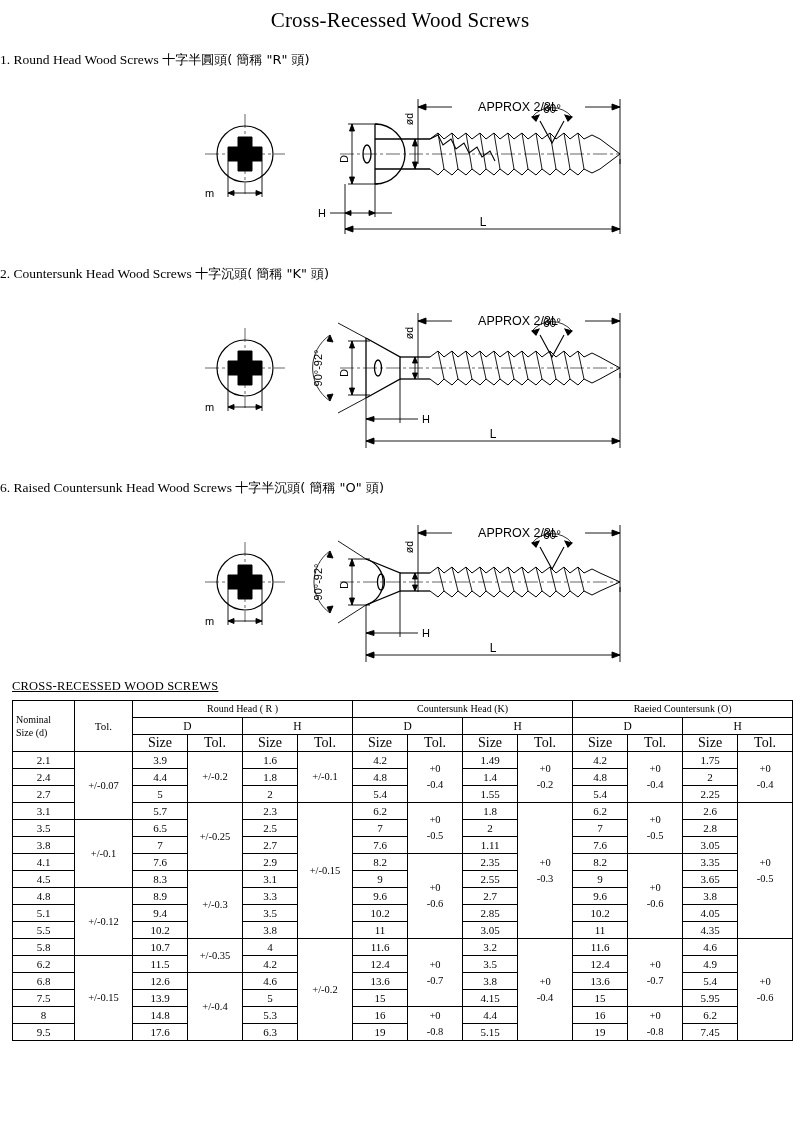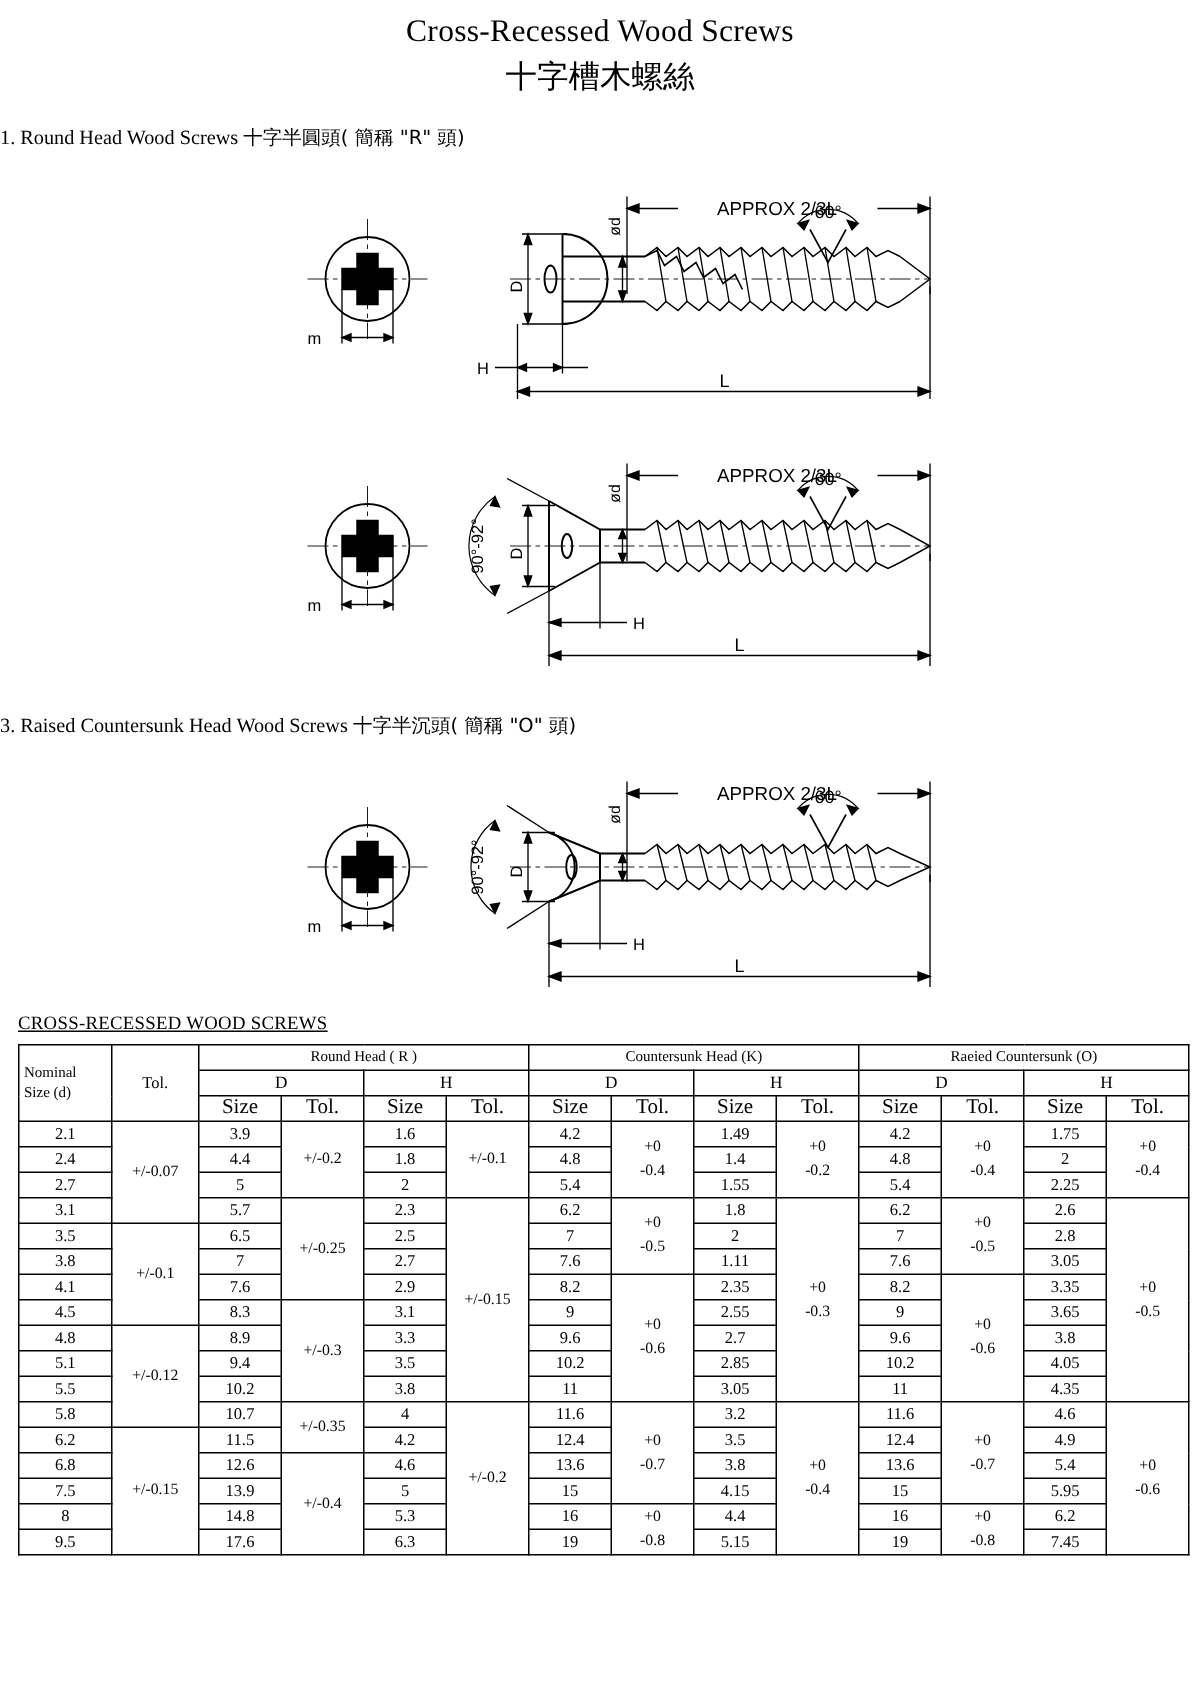--- a/index.html
+++ b/index.html
@@ -77,21 +77,20 @@
   }
   table.spec td.val { height: 17px; }
   .nom-l1, .nom-l2 { display: block; }
 </style>
 </head>
 <body>
 
 <div class="page">
 
   <div class="title-en">Cross-Recessed Wood Screws</div>
-  <div class="title-zh">十字槽木螺絲</div>
 
   <div class="section-head">
     <span>1. Round Head Wood Screws </span><span class="zh">十字半圓頭( 簡稱 "R" 頭)</span>
   </div>
 
   <div class="figure">
     <svg width="800" height="178" viewBox="0 0 800 178">
       <g fill="none" stroke="#000" stroke-width="1.2">
 
         <circle cx="245" cy="205" r="0"></circle>
@@ -190,20 +189,23 @@
       <g stroke="#000" stroke-width="1.1" fill="none">
         <path d="M540,52 L552,74 L564,52"></path>
         <path d="M532,48 A26,26 0 0 1 572,48" stroke-width="0.8"></path>
         <path d="M532,48 L539,46 L536,52 Z" fill="#000"></path>
         <path d="M572,48 L565,46 L568,52 Z" fill="#000"></path>
       </g>
       <text x="552" y="44" font-size="12" font-family="Liberation Sans, sans-serif" fill="#000" text-anchor="middle">60°</text>
     </svg>
   </div>
 
+  <div class="section-head">
+    <span>2. Countersunk Head Wood Screws </span><span class="zh">十字沉頭( 簡稱 "K" 頭)</span>
+  </div>
 
   <div class="figure">
     <svg width="800" height="178" viewBox="0 0 800 178">
       <g fill="none" stroke="#000" stroke-width="1.2">
         <circle cx="245" cy="85" r="28"></circle>
         <g stroke-width="0.6" stroke-dasharray="14,3,3,3">
           <line x1="205" y1="85" x2="285" y2="85"></line>
           <line x1="245" y1="45" x2="245" y2="125"></line>
         </g>
         <path d="M238,68 L252,68 L252,78 L262,78 L262,92 L252,92 L252,102 L238,102 L238,92 L228,92 L228,78 L238,78 Z" fill="#000" stroke="#000" stroke-width="1"></path>
@@ -290,21 +292,21 @@
         <path d="M540,52 L552,74 L564,52"></path>
         <path d="M532,48 A26,26 0 0 1 572,48" stroke-width="0.8"></path>
         <path d="M532,48 L539,46 L536,52 Z" fill="#000"></path>
         <path d="M572,48 L565,46 L568,52 Z" fill="#000"></path>
       </g>
       <text x="552" y="44" font-size="12" font-family="Liberation Sans, sans-serif" fill="#000" text-anchor="middle">60°</text>
     </svg>
   </div>
 
   <div class="section-head">
-    <span>3. Raised Countersunk Head Wood Screws </span><span class="zh">十字半沉頭( 簡稱 "O" 頭)</span>
+    <span>6. Raised Countersunk Head Wood Screws </span><span class="zh">十字半沉頭( 簡稱 "O" 頭)</span>
   </div>
 
   <div class="figure">
     <svg width="800" height="178" viewBox="0 0 800 178">
       <g fill="none" stroke="#000" stroke-width="1.2">
         <circle cx="245" cy="85" r="28"></circle>
         <g stroke-width="0.6" stroke-dasharray="14,3,3,3">
           <line x1="205" y1="85" x2="285" y2="85"></line>
           <line x1="245" y1="45" x2="245" y2="125"></line>
         </g>

